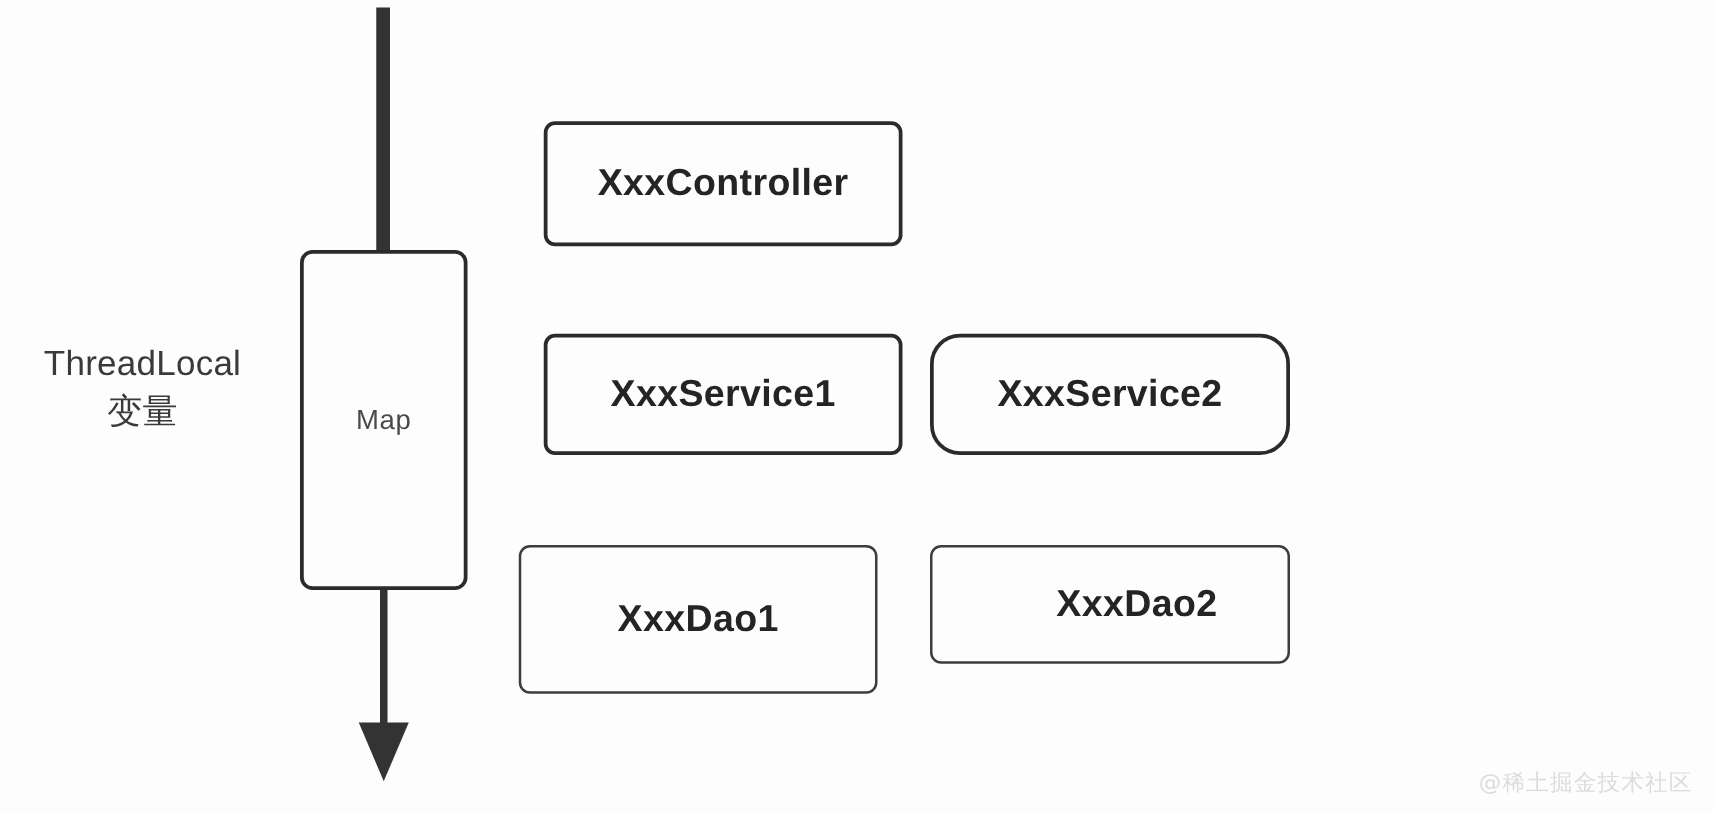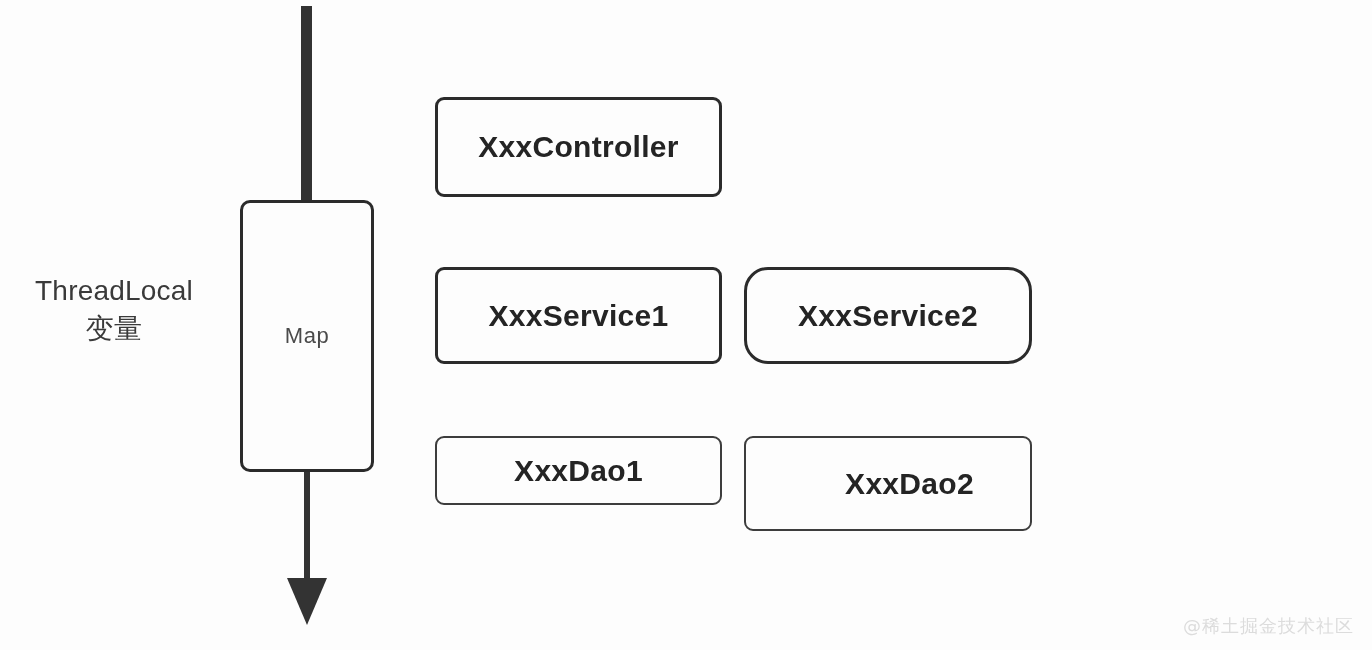--- a/index.html
+++ b/index.html
@@ -88,21 +88,21 @@
   }
   .comp-box.thin {
     border-width: 2px;
     border-color: #3d3d3d;
   }
 
   
   .box-controller { left: 435px; top: 97px;  width: 287px; height: 100px; }
   .box-service1   { left: 435px; top: 267px; width: 287px; height: 97px;  }
   .box-service2   { left: 744px; top: 267px; width: 288px; height: 97px; border-radius: 24px;  }
-  .box-dao1       { left: 435px; top: 436px; width: 287px; height: 69px; align-items: center;  }
+  .box-dao1       { left: 415px; top: 436px; width: 287px; height: 119px; align-items: center;  }
   .box-dao2       { left: 744px; top: 436px; width: 288px; height: 95px; padding-left: 43px;  }
   .box-dao3       { left: 1053px; top: 436px; width: 288px; height: 95px; }
 
   
   .watermark {
     position: absolute;
     right: 18px;
     bottom: 12px;
     color: #dcdcdc;
     font-size: 18px;

